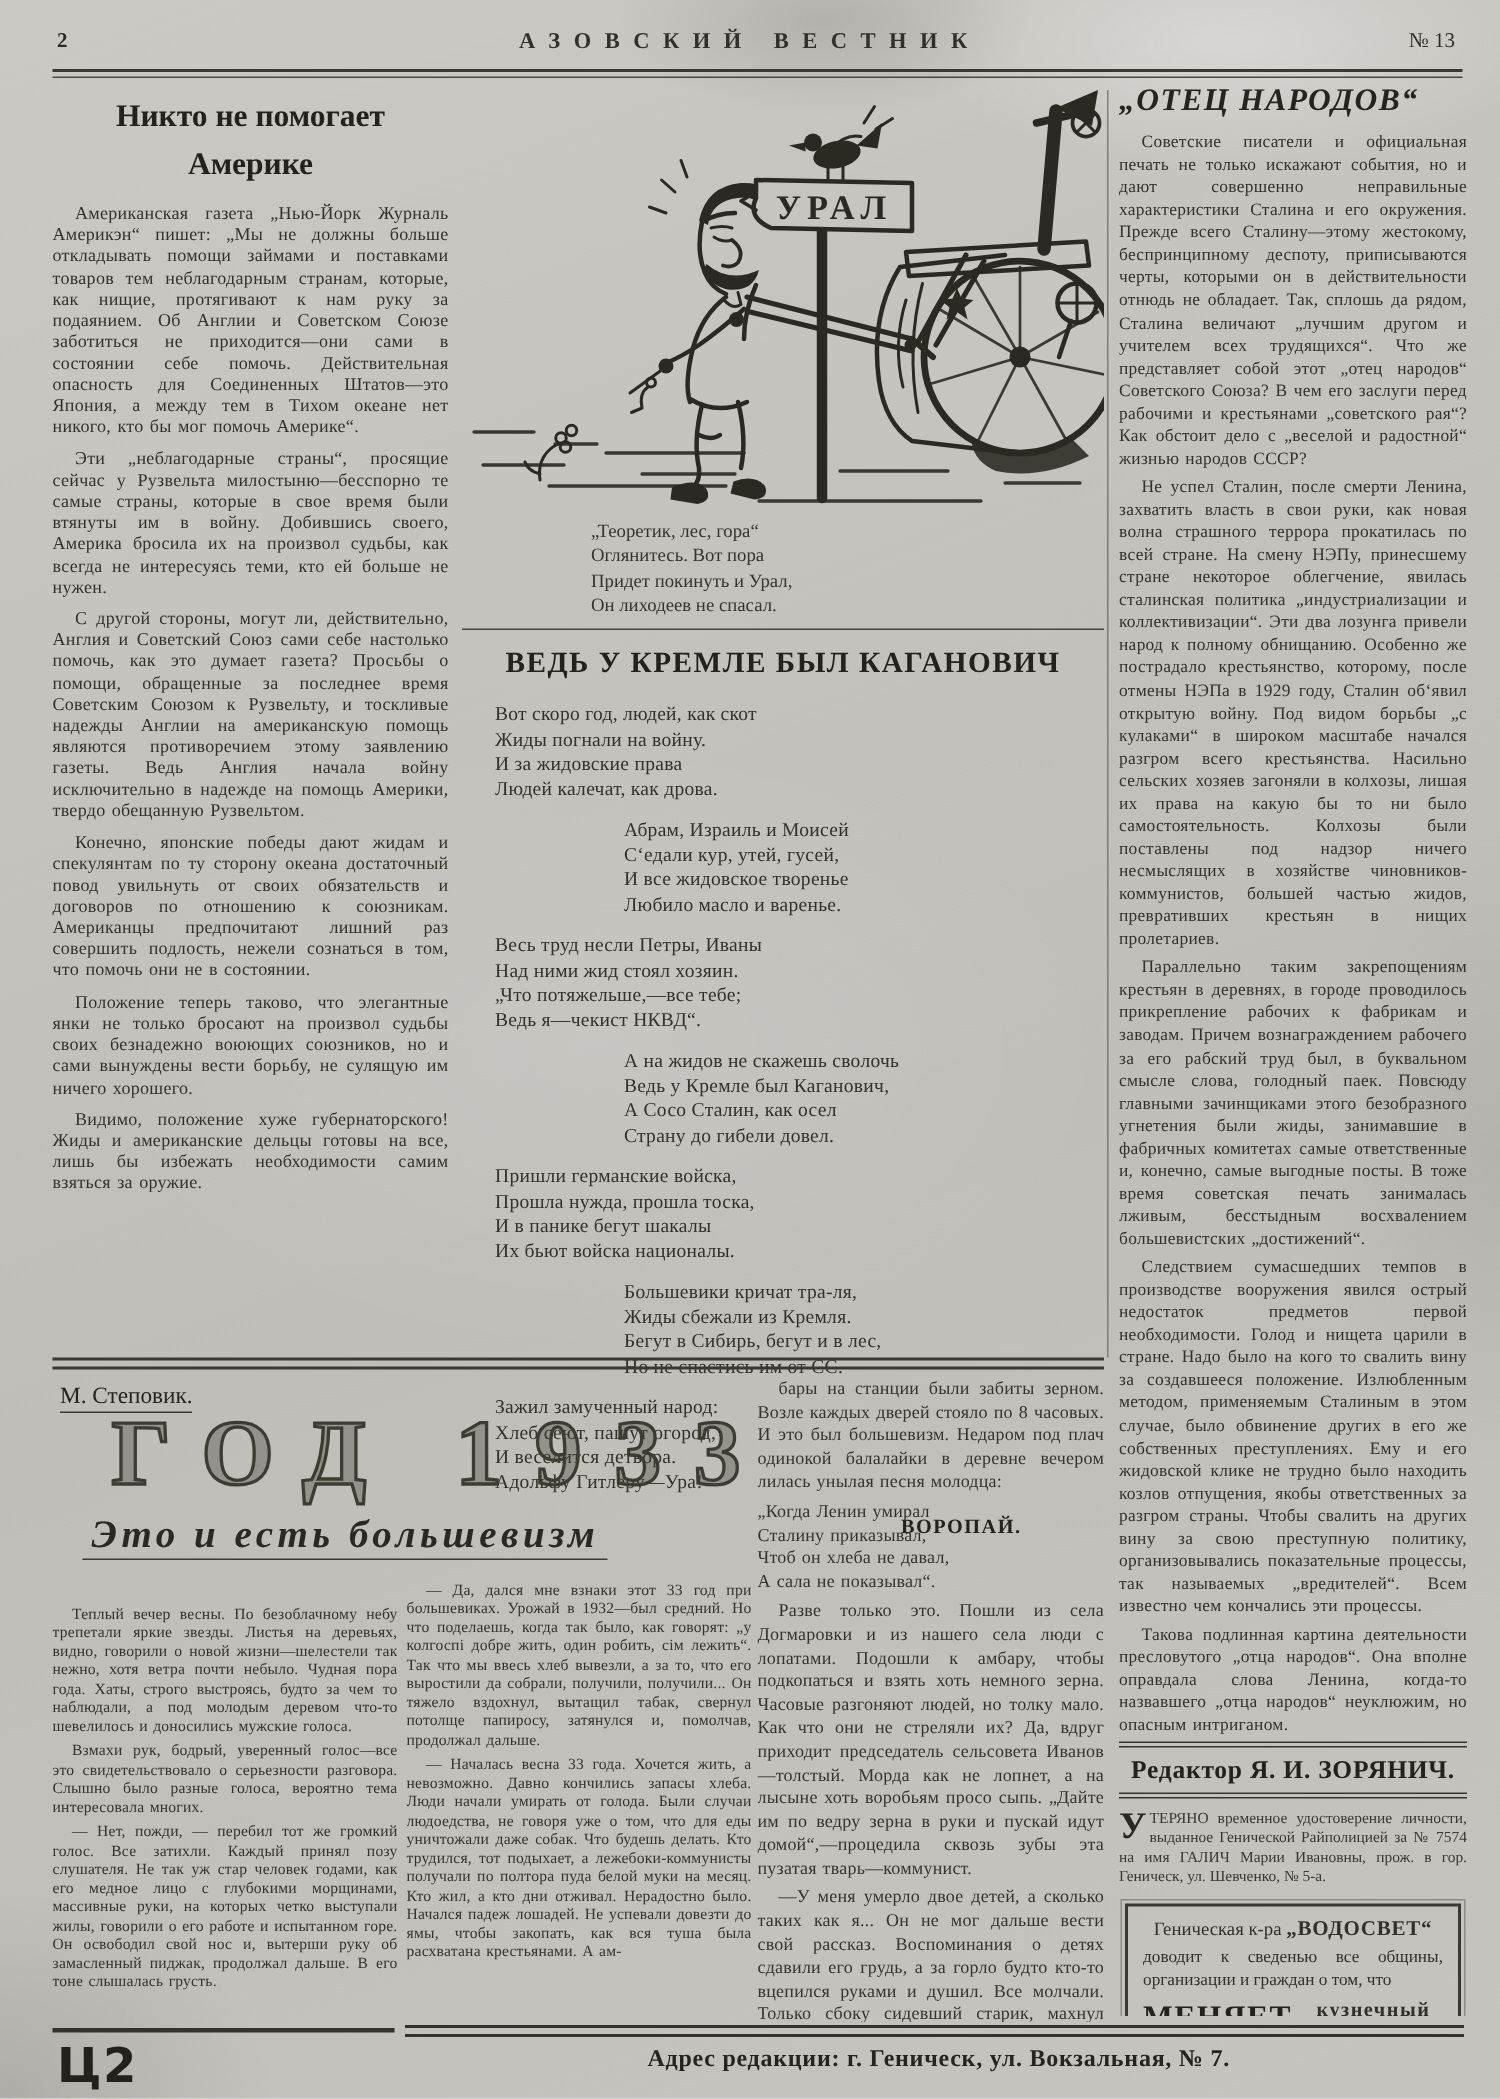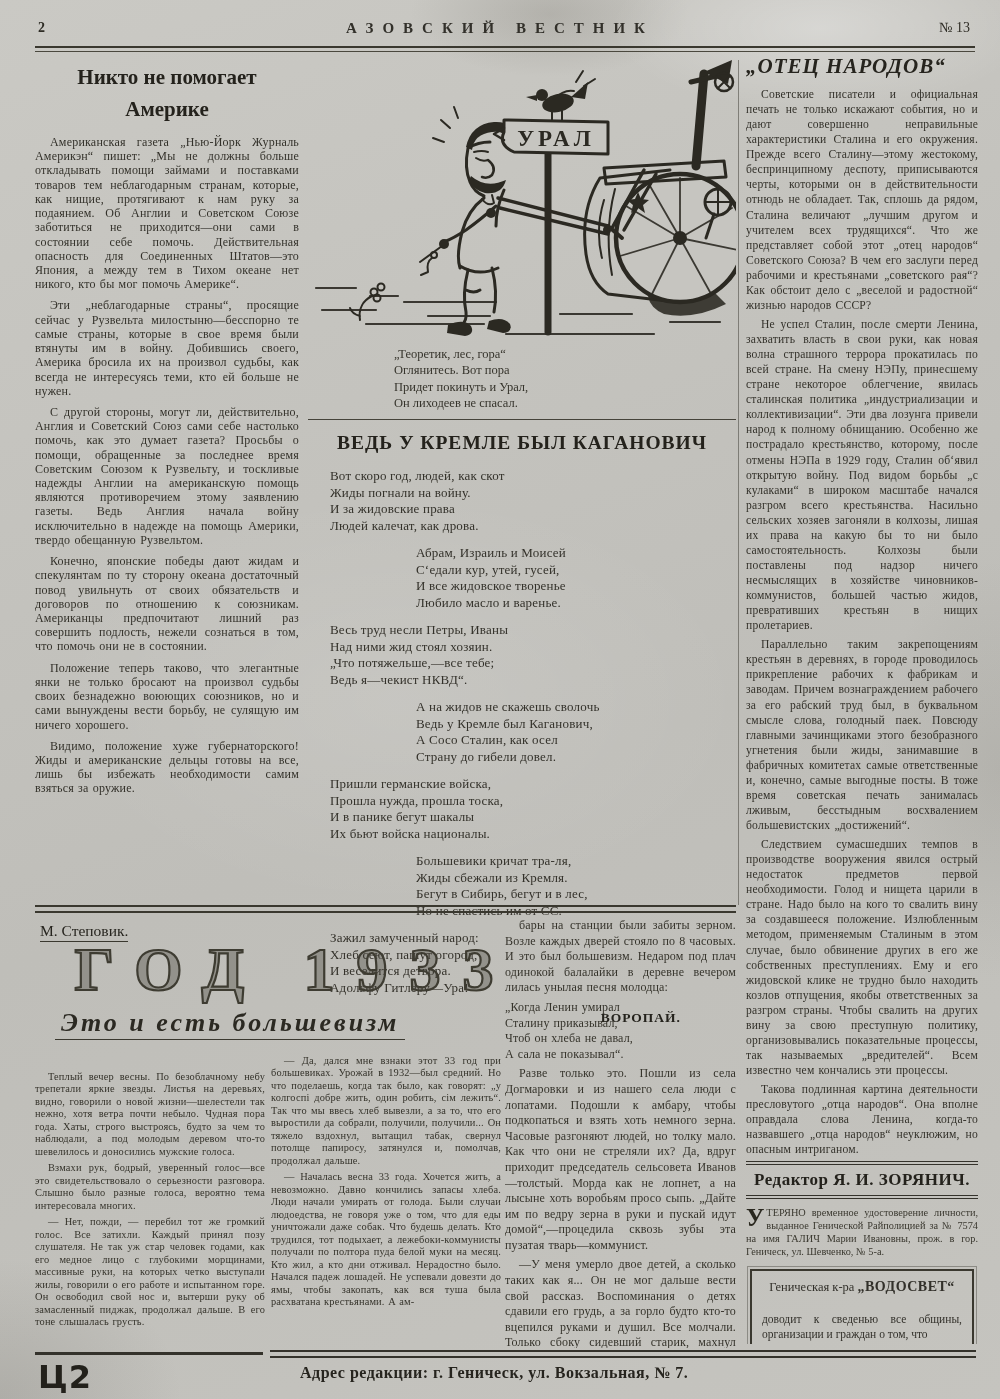--- a/index.html
+++ b/index.html
@@ -53,21 +53,21 @@
     font-size:21px;letter-spacing:1px;color:#26241e;}
   .col-right p{font-size:11.6px;line-height:1.3;margin-bottom:4px;}
   .editor{margin:0 0 8px 0;padding:5px 0;text-align:center;font-weight:bold;font-size:17px;
     border-top:4px double #34322b;border-bottom:4px double #34322b;color:#24221c;letter-spacing:.5px;}
   .notice{font-size:10.3px;line-height:1.25;text-align:justify;margin:4px 0 10px 0;color:#3a382f;}
   .notice .dropcap{float:left;font-size:25px;line-height:20px;font-weight:bold;margin:1px 2px 0 0;color:#2a281f;}
   .adbox{border:2px solid #3a382f;outline:1px solid rgba(58,56,47,.4);outline-offset:2px;
     padding:8px 10px 6px 10px;margin:6px 4px 0 4px;color:#32302a;}
   .ad-line1{font-size:12.5px;text-align:center;}
   .ad-name{font-weight:bold;font-size:14px;letter-spacing:.5px;}
-  .ad-body{font-size:11.5px;line-height:1.3;text-align:justify;margin-top:17px;}
+  .ad-body{font-size:11.5px;line-height:1.3;text-align:justify;margin-top:3px;}
   .ad-action-row{display:flex;align-items:flex-start;gap:8px;margin-top:4px;}
   .ad-action{font-weight:bold;font-size:21px;letter-spacing:1px;border-bottom:4px double #34322b;
     padding-bottom:1px;color:#23211b;}
   .ad-object{font-weight:bold;font-size:13.5px;line-height:1.25;white-space:pre-line;letter-spacing:1px;text-align:center;flex:1;}
 
   
   .byline{position:absolute;left:40px;top:922px;font-weight:normal;font-size:15.5px;
     border-bottom:1.5px solid #3a382f;padding-bottom:1px;color:#26241e;}
   .feature-headline{position:absolute;left:55px;top:938px;width:480px;text-align:center;
     font-size:62px;font-weight:bold;letter-spacing:22px;
@@ -82,21 +82,21 @@
   .bcol3{left:505px;top:918px;width:231px;height:430px;overflow:hidden;font-size:12px;line-height:1.3;}
   .bcol3 p{text-indent:14px;}
   .bverse{white-space:pre-line;margin:4px 0 6px 34px;text-indent:0 !important;}
 
   
   .bottom-rule-left{position:absolute;left:35px;top:1352px;width:228px;height:3px;background:#34322b;}
   .footer-mark{position:absolute;left:38px;top:1358px;font-weight:bold;font-size:32px;
     font-family:"DejaVu Sans","Liberation Sans",sans-serif;color:#23211b;letter-spacing:1px;}
   .footer-rule{position:absolute;left:270px;top:1350px;width:706px;height:4px;
     border-top:2px solid #34322b;border-bottom:2px solid #34322b;}
-  .footer-address{position:absolute;left:300px;top:1364px;width:520px;text-align:left;
+  .footer-address{position:absolute;left:300px;top:1364px;width:520px;text-align:right;
     font-weight:bold;font-size:16px;color:#26241e;letter-spacing:.5px;}
   svg text{font-family:"Liberation Serif","DejaVu Serif",serif;}
 </style>
 </head>
 <body>
 
 <div id="page">
 
   <div class="hdr-pagenum">2</div>
   <div class="hdr-masthead">АЗОВСКИЙ ВЕСТНИК</div>

